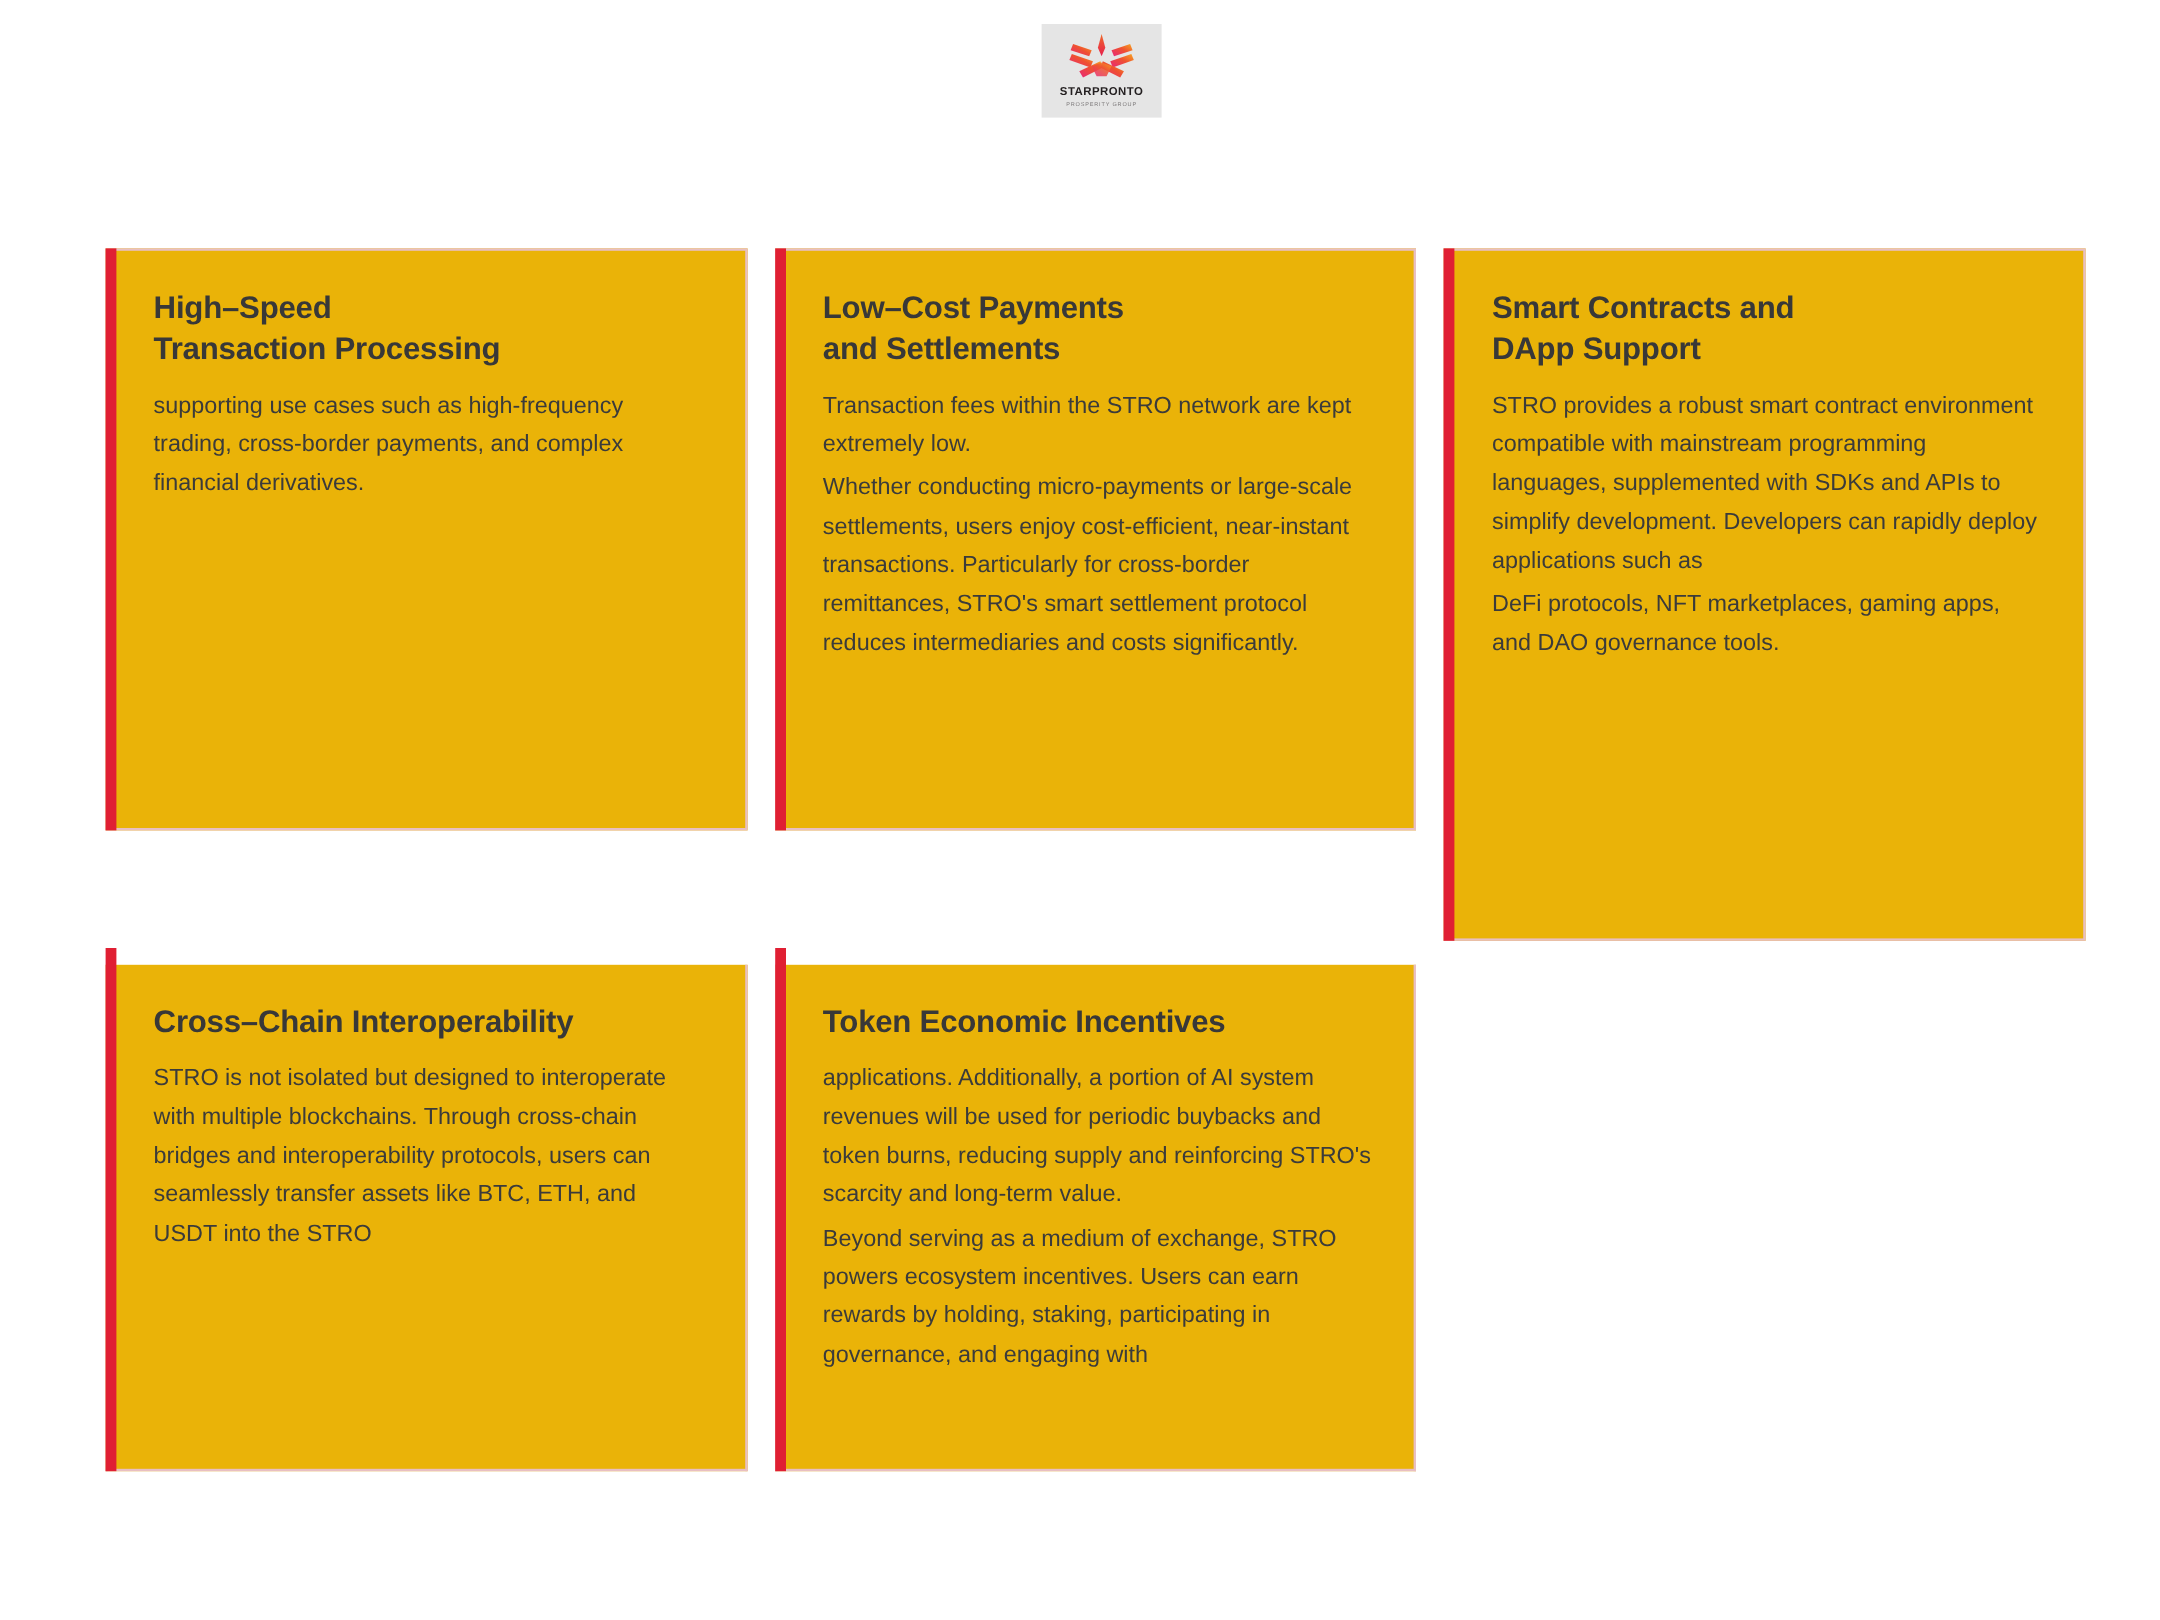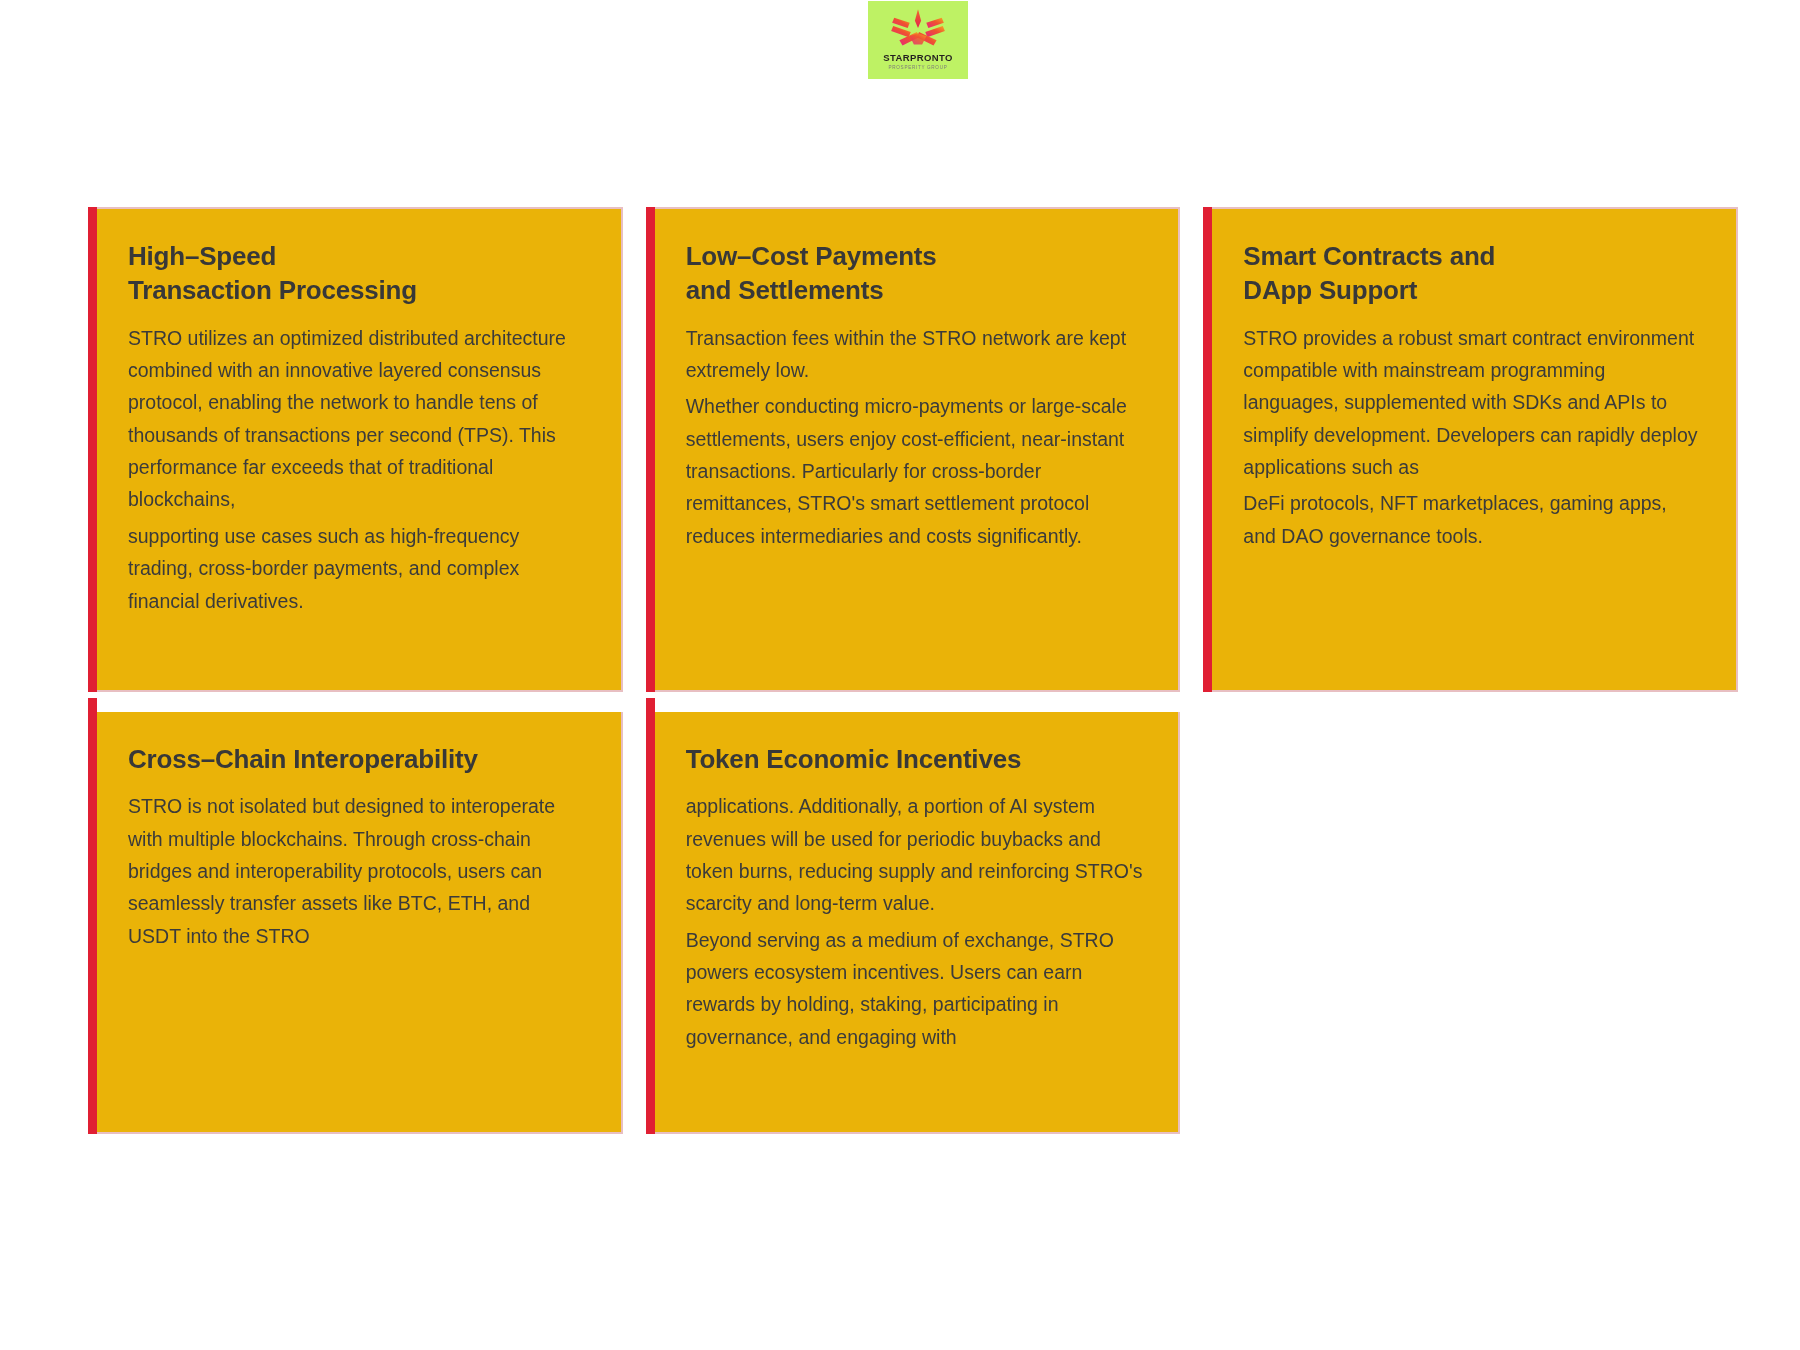--- a/index.html
+++ b/index.html
@@ -14,24 +14,24 @@
     position: relative;
     width: 1800px;
     height: 1350px;
     background: #ffffff;
   }
 
   
   .logo-box {
     position: absolute;
     left: 868px;
-    top: 1px;
+    top: 20px;
     width: 100px;
     height: 78px;
-    background: #bef264;
+    background: #e5e5e5;
     display: flex;
     flex-direction: column;
     align-items: center;
     justify-content: flex-start;
     padding-top: 6px;
   }
   .logo-mark { width: 62px; height: 44px; display: block; }
   .logo-name {
     font-size: 9.5px;
     font-weight: 700;
@@ -109,21 +109,21 @@
     font-size: 19.5px;
     line-height: 1.66;
     color: #3b3b3b;
     font-family: "Liberation Sans", sans-serif;
   }
   .card-body p + p { margin-top: 4px; }
 
   
   .c1 { height: 485px; }
   .c2 { height: 485px; }
-  .c3 { height: 485px; }
+  .c3 { height: 577px; }
   .c4 { height: 422px; }
   .c5 { height: 422px; }
 
   
   .page-number {
     position: absolute;
     left: 0;
     right: 0;
     top: 1302px;
     text-align: center;
@@ -167,21 +167,20 @@
 
   <div class="grid">
 
     <div class="row row-1">
 
       <div class="card c1">
         <span class="redbar"></span>
         <div class="card-title">High–Speed
 Transaction Processing</div>
         <div class="card-body">
-          <p>STRO utilizes an optimized distributed architecture combined with an innovative layered consensus protocol, enabling the network to handle tens of thousands of transactions per second (TPS). This performance far exceeds that of traditional blockchains,</p>
           <p>supporting use cases such as high-frequency trading, cross-border payments, and complex financial derivatives.</p>
         </div>
       </div>
 
       <div class="card c2">
         <span class="redbar"></span>
         <div class="card-title">Low–Cost Payments
 and Settlements</div>
         <div class="card-body">
           <p>Transaction fees within the STRO network are kept extremely low.</p>

